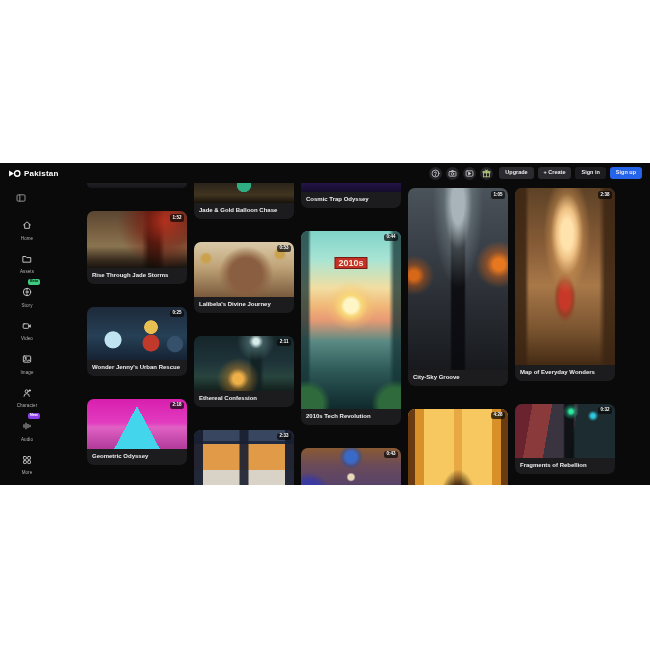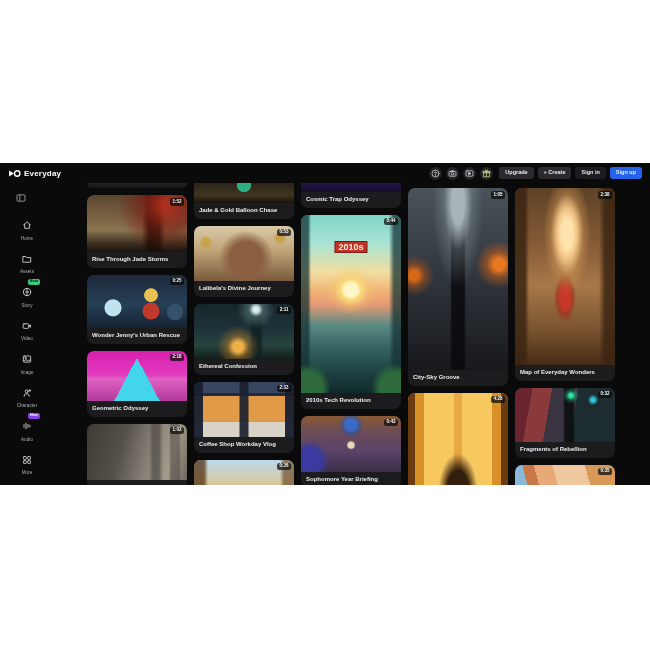--- a/index.html
+++ b/index.html
@@ -18,21 +18,21 @@
   
   .app-body{flex:1;display:flex;min-height:0;}
   .sidebar{width:64px;flex:none;display:flex;flex-direction:column;align-items:flex-start;padding:8px 0 0 15px;}
   .collapse-btn{background:none;border:none;padding:0;margin:0 0 10px 1px;cursor:pointer;}
   .side-item{display:flex;flex-direction:column;align-items:center;margin-bottom:9px;position:relative;min-width:24px;cursor:pointer;}
   .side-label{font-size:4.5px;color:#b2b2b2;margin-top:1.5px;letter-spacing:.1px;}
   .side-badge{position:absolute;top:-4px;left:13px;font-size:3.8px;font-weight:700;padding:1px 2px;border-radius:2px;line-height:1;}
   
   .content{flex:1;min-width:0;padding:0 0 0 8px;overflow:hidden;}
   .masonry{display:flex;gap:7px;}
-  .col{width:100px;flex:none;display:flex;flex-direction:column;gap:7px;}
+  .col{width:100px;flex:none;display:flex;flex-direction:column;gap:23px;}
   .card{border-radius:7px;overflow:hidden;background:#1c1c1f;flex:none;cursor:pointer;}
   .card.cut-top{border-top-left-radius:0;border-top-right-radius:0;}
   .card.mt{margin-top:5px;}
   .thumb{position:relative;width:100%;background:#222;}
   .duration{position:absolute;top:3px;right:3px;background:rgba(8,8,8,.72);color:#fff;font-size:4.5px;font-weight:700;padding:1.5px 2.5px;border-radius:2.5px;line-height:1;}
   .overlay-banner{position:absolute;left:50%;top:15%;transform:translateX(-50%);background:#c23227;color:#ffe9d8;font-weight:700;font-size:9px;padding:0 3px;line-height:1.2;box-shadow:0 0 0 1px #7a1a14;}
   .card-title{font-size:6px;font-weight:700;color:#ededed;padding:4px 5px 5px;line-height:1.15;white-space:nowrap;overflow:hidden;}
 </style>
 </head>
 <body>
@@ -41,21 +41,21 @@
   <div class="app">
 
     <header class="navbar">
       <div class="logo">
         <span>
           <svg width="13" height="9" viewBox="0 0 24 14">
             <path d="M2 1.5 L11 7 L2 12.5 Z" fill="#ffffff"></path>
             <circle cx="17" cy="7" r="5" fill="none" stroke="#ffffff" stroke-width="2.6"></circle>
           </svg>
         </span>
-        <span class="logo-text">Everyday</span>
+        <span class="logo-text">Pakistan</span>
       </div>
       <div class="nav-right">
         <span id="nav-icon-btns" style="display: flex; gap: 4px; align-items: center; margin-right: 2px;">
             <button class="icon-btn">
               <svg width="9" height="9" viewBox="0 0 12 12" fill="none" stroke="#cfcfcf" stroke-width="1.1" stroke-linecap="round" stroke-linejoin="round">
                 <circle cx="6" cy="6" r="4.6"></circle>
                 <path d="M4.7 4.8a1.3 1.3 0 1 1 1.9 1.5c-.4.3-.6.5-.6 1"></path>
                 <line x1="6" y1="8.6" x2="6" y2="8.7"></line>
               </svg>
             </button>

